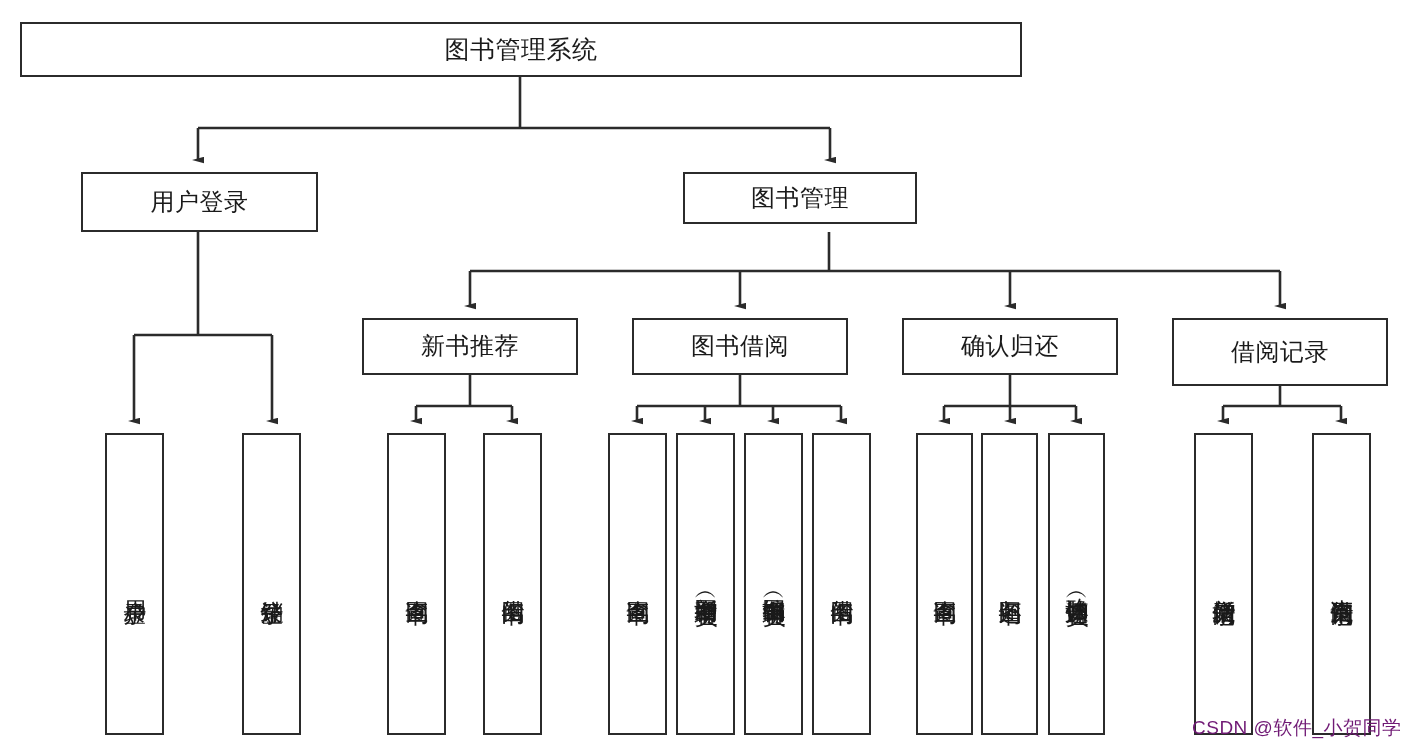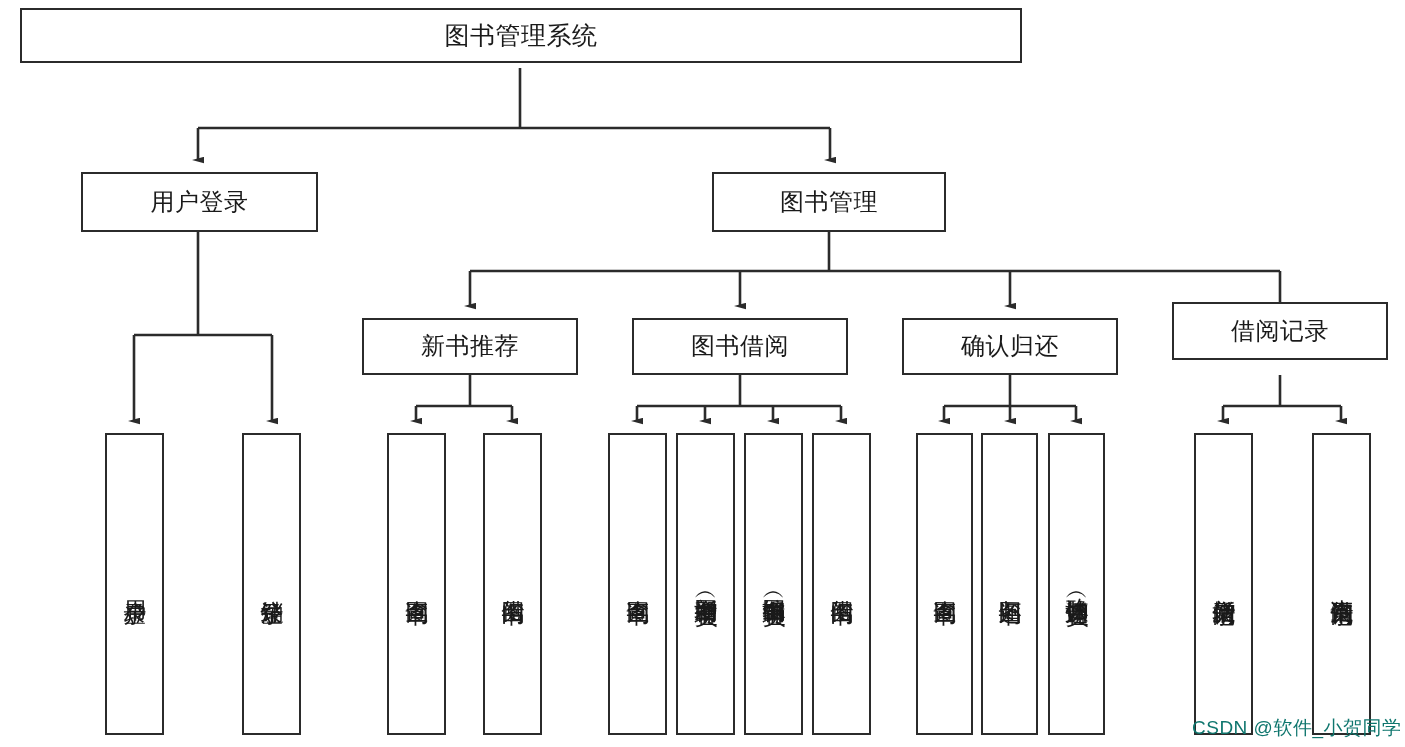--- a/index.html
+++ b/index.html
@@ -47,21 +47,21 @@
     text-orientation: upright;
     white-space: nowrap;
     letter-spacing: 1px;
   }
   .root-box .node-label-h {
     font-size: 25px;
   }
   .watermark {
     position: absolute;
     font-size: 19px;
-    color: #0f766e;
+    color: #701a75;
     white-space: nowrap;
     letter-spacing: 0.5px;
     pointer-events: none;
   }
 </style>
 </head>
 <body>
 
 <div id="canvas">
 
@@ -109,41 +109,41 @@
       <path d="M1010,406 L1010,421" marker-end="url(#arrowhead)"></path>
       <path d="M1076,406 L1076,421" marker-end="url(#arrowhead)"></path>
 
       <path d="M1280,375 L1280,406"></path>
       <path d="M1223,406 L1341,406"></path>
       <path d="M1223,406 L1223,421" marker-end="url(#arrowhead)"></path>
       <path d="M1341,406 L1341,421" marker-end="url(#arrowhead)"></path>
     </g>
   </svg>
 
-  <div class="node-box root-box" style="left:20px; top:8px; width:1002px; height:55px;">
+  <div class="node-box root-box" style="left:20px; top:22px; width:1002px; height:55px;">
     <span class="node-label-h">图书管理系统</span>
   </div>
 
   <div class="node-box" style="left:81px; top:172px; width:237px; height:60px;">
     <span class="node-label-h">用户登录</span>
   </div>
-  <div class="node-box" style="left:712px; top:172px; width:234px; height:60px;">
+  <div class="node-box" style="left:683px; top:172px; width:234px; height:52px;">
     <span class="node-label-h">图书管理</span>
   </div>
 
   <div class="node-box" style="left:362px; top:318px; width:216px; height:57px;justify-content:center;">
     <span class="node-label-h">新书推荐</span>
   </div>
   <div class="node-box" style="left:632px; top:318px; width:216px; height:57px;">
     <span class="node-label-h">图书借阅</span>
   </div>
   <div class="node-box" style="left:902px; top:318px; width:216px; height:57px;">
     <span class="node-label-h">确认归还</span>
   </div>
-  <div class="node-box" style="left:1172px; top:302px; width:216px; height:58px;">
+  <div class="node-box" style="left:1172px; top:318px; width:216px; height:68px;">
     <span class="node-label-h">借阅记录</span>
   </div>
 
   <div class="node-box" style="left:105px; top:433px; width:59px; height:302px;">
     <span class="node-label-v">用户登录</span>
   </div>
   <div class="node-box" style="left:242px; top:433px; width:59px; height:302px;">
     <span class="node-label-v">注销登录</span>
   </div>
 

